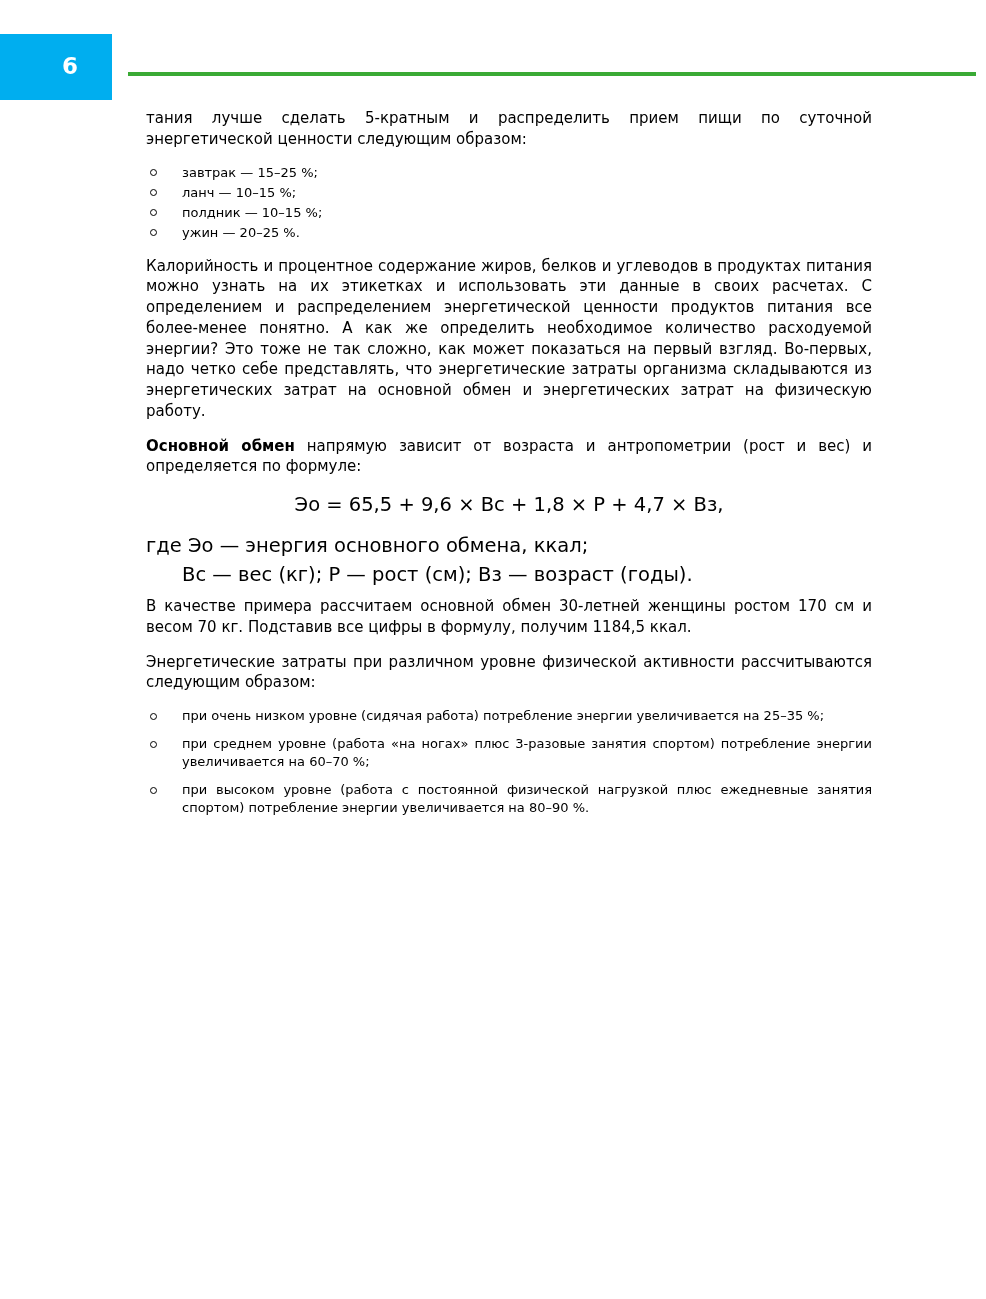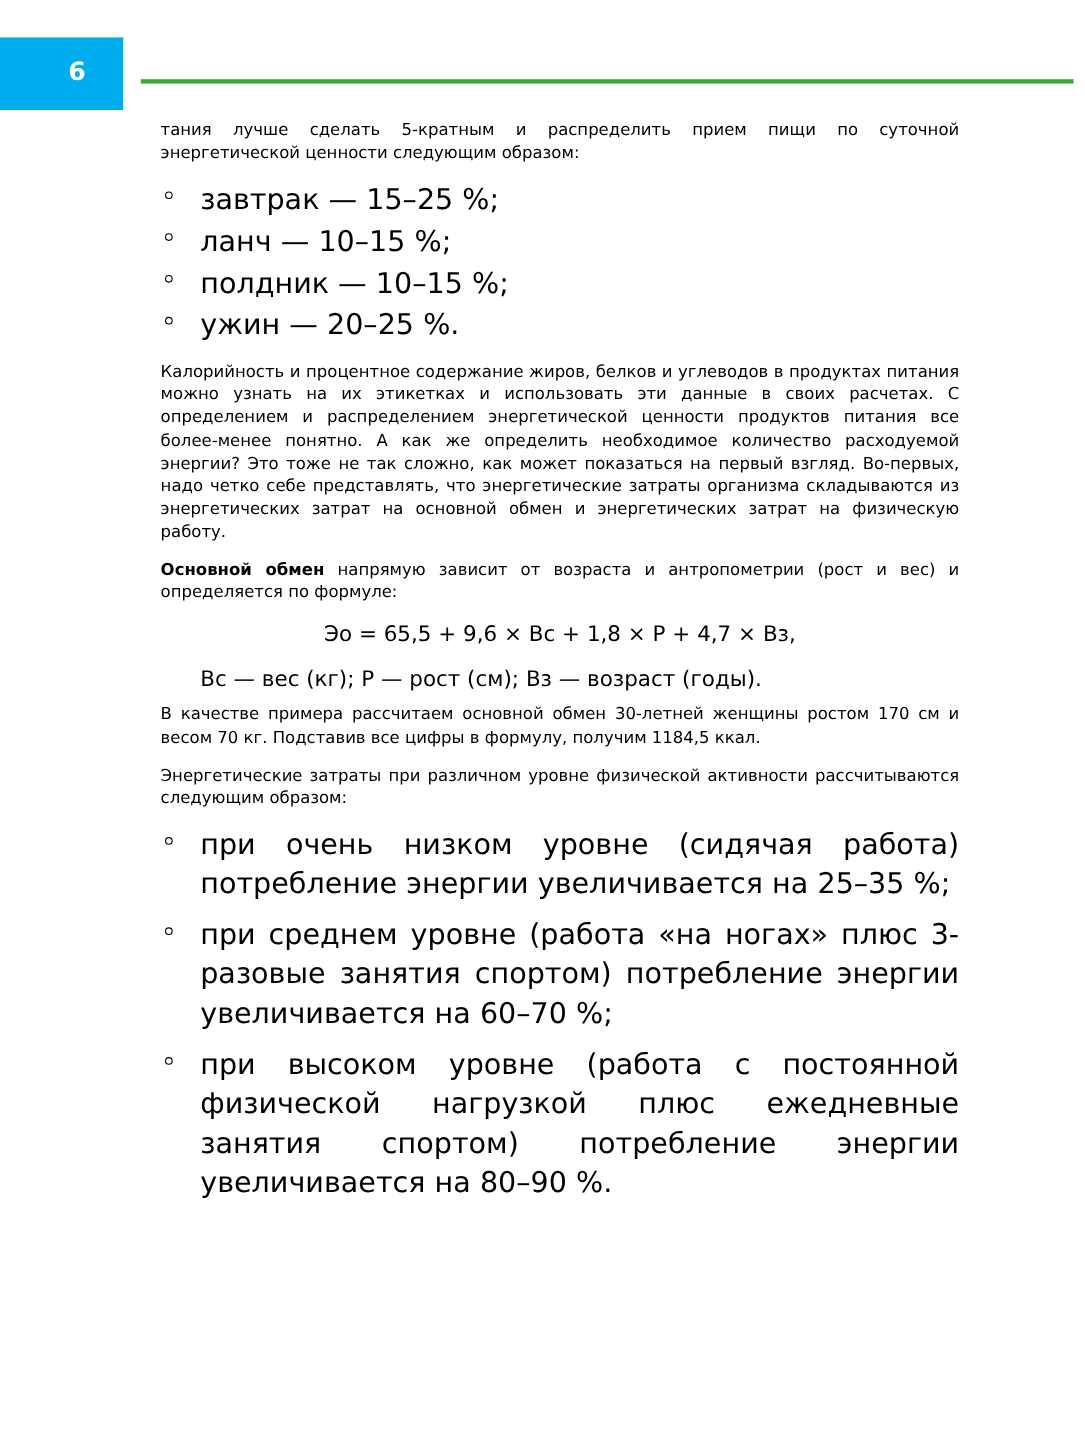--- a/index.html
+++ b/index.html
@@ -68,21 +68,21 @@
   }
   
   ul.bullets {
     list-style: none;
     margin: 0 0 14px 0;
     padding: 0;
   }
   ul.bullets li {
     position: relative;
     padding-left: 36px;
-    font-size: 26px;
+    font-size: 13px;
     line-height: 1.385;
     margin-bottom: 2px;
     text-align: justify;
   }
   ul.bullets li .marker {
     position: absolute;
     left: 4px;
     top: 0.42em;
     width: 7px;
     height: 7px;
@@ -140,20 +140,21 @@
         <span>ужин — 20–25 %.</span>
       </li>
     </ul>
 
     <p class="para">Калорийность и процентное содержание жиров, белков и угле­водов в продуктах питания можно узнать на их этикетках и ис­пользовать эти данные в своих расчетах. С определением и рас­пределением энергетической ценности продуктов питания все более-менее понятно. А как же определить необходимое коли­чество расходуемой энергии? Это тоже не так сложно, как может показаться на первый взгляд. Во-первых, надо четко себе пред­ставлять, что энергетические затраты организма складываются из энергетических затрат на основной обмен и энергетических затрат на физическую работу.</p>
 
     <p class="para"><span class="bold">Основной обмен</span><span> напрямую зависит от возраста и антропоме­трии (рост и вес) и определяется по формуле:</span></p>
 
     <p class="formula">Эо = 65,5 + 9,6 × Вс + 1,8 × Р + 4,7 × Вз,</p>
 
+    <p class="formula-note">где Эо — энергия основного обмена, ккал;</p>
     <p class="formula-note indent">Вс — вес (кг); Р — рост (см); Вз — возраст (годы).</p>
 
     <p class="para">В качестве примера рассчитаем основной обмен 30-летней жен­щины ростом 170 см и весом 70 кг. Подставив все цифры в фор­мулу, получим 1184,5 ккал.</p>
 
     <p class="para">Энергетические затраты при различном уровне физической ак­тивности рассчитываются следующим образом:</p>
 
     <ul class="bullets wide">
       <li>
         <span class="marker"></span>
         <span>при очень низком уровне (сидячая работа) потребление энер­гии увеличивается на 25–35 %;</span>

